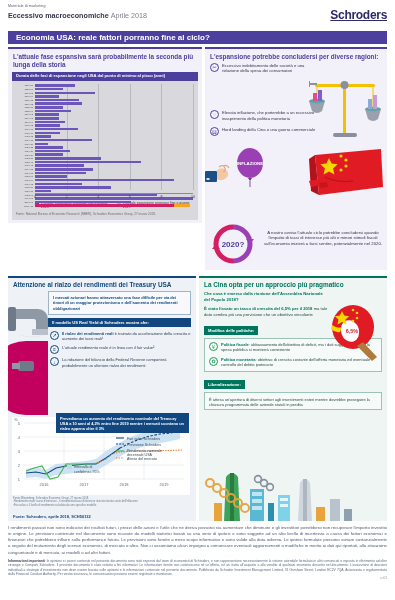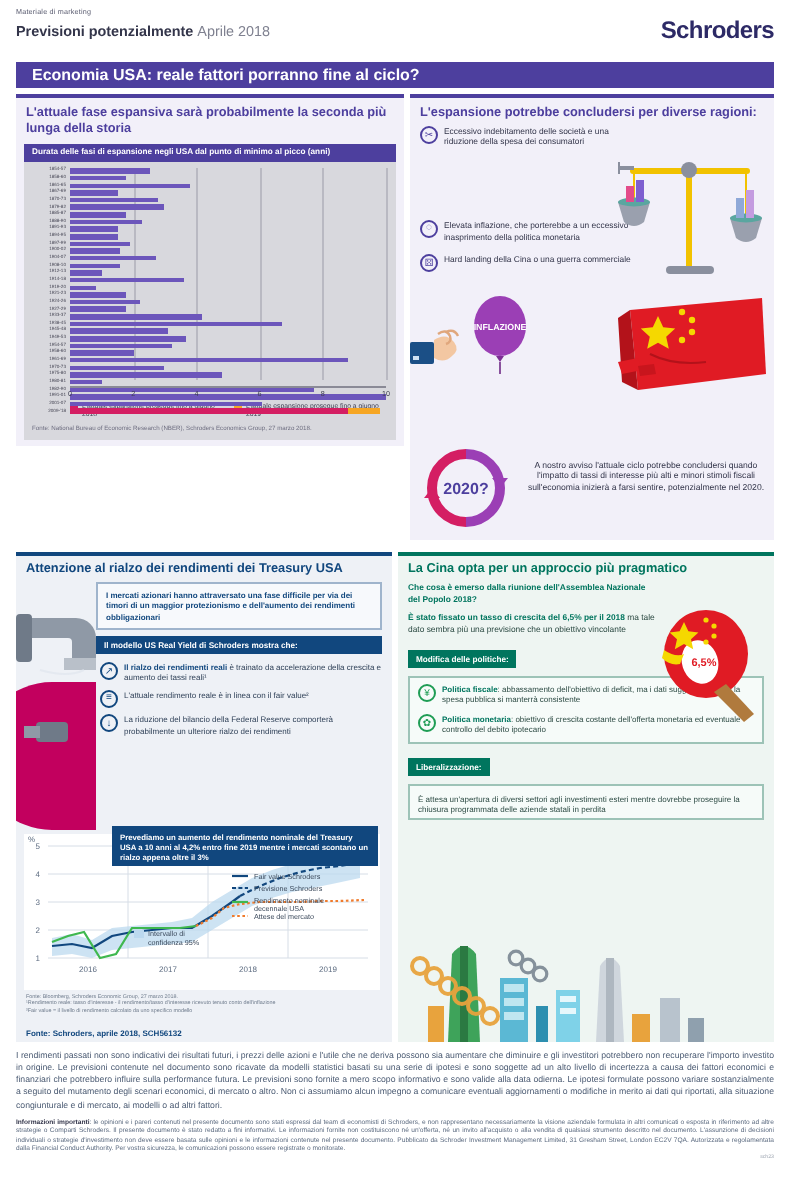--- a/index.html
+++ b/index.html
@@ -14,20 +14,21 @@
 
   
   .masthead { padding: 4px 8px 0 8px; position: relative; height: 30px; }
   .kicker { font-size: 3.6px; color: #5a5c70; letter-spacing: .1px; }
   .doctitle { font-size: 7.2px; font-weight: bold; color: #33354a; margin-top: 2.5px; }
   .doctitle .date { font-weight: normal; color: #7f8190; }
   .brand {
     position: absolute; right: 8px; top: 8px;
     font-size: 12px; font-weight: bold; color: #2d2a66;
     letter-spacing: -0.3px;
+    text-decoration: underline;
   }
 
   .mainbar {
     margin: 1px 8px 0 8px; height: 13px;
     background: #4d3f9e; color: #fff;
     display: flex; align-items: center; padding-left: 8px;
     font-size: 8px; font-weight: bold;
   }
 
   
@@ -151,21 +152,21 @@
   .code { text-align: right; font-size: 2.6px; color: #9aa2ae; }
 </style>
 </head>
 <body>
 
 <div class="page">
 
   <div class="masthead">
     <div class="kicker">Materiale di marketing</div>
     <div class="doctitle">
-      <span>Previsioni potenzialmente</span>
+      <span>Eccessivo macroeconomiche</span>
       <span class="date">Aprile 2018</span>
     </div>
     <div class="brand">Schroders</div>
   </div>
 
   <div class="mainbar">
     <span>Economia USA: reale fattori porranno fine al ciclo?</span>
   </div>
 
   <div class="grid">

